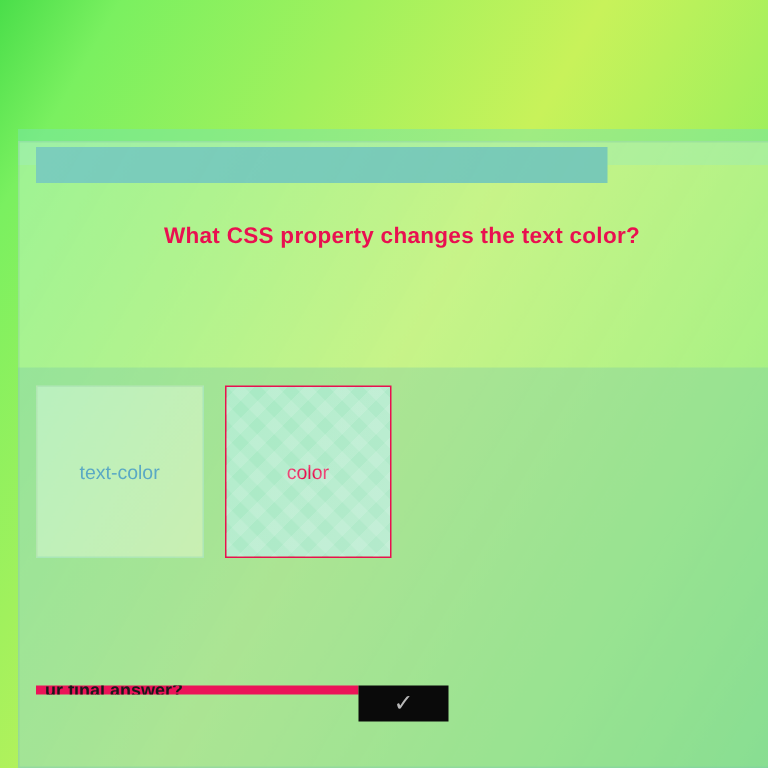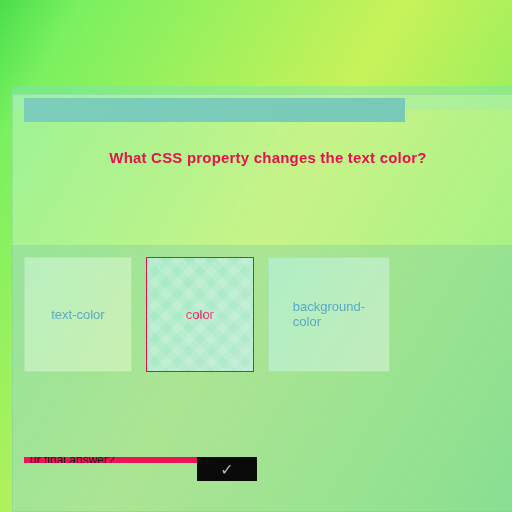--- a/index.html
+++ b/index.html
@@ -87,23 +87,24 @@
   display: flex;
   align-items: stretch;
 }
 .confirm-text {
   background: #eb1458;
   color: #1a1a1a;
   font-size: 12px;
   display: flex;
   align-items: center;
   padding: 0 14px 0 6px;
-  width: 173px;
+  width: 215px;
   white-space: nowrap;
   overflow: hidden;
+  font-weight: bold;
 }
 .confirm-btn {
   width: 60px;
   background: #0a0a0a;
   color: #b8b8b8;
   display: flex;
   align-items: center;
   justify-content: center;
   font-size: 16px;
   cursor: pointer;
@@ -118,23 +119,20 @@
 
 <div class="card">
   <div class="question">What CSS property changes the text color?</div>
   <div class="answers">
     <div class="answer a0">
       <span>text-color</span>
     </div>
     <div class="answer selected">
       <span>color</span>
     </div>
-    <div class="answer a3">
-      <span>background-color</span>
-    </div>
   </div>
 </div>
 
 <div class="confirm-bar">
   <div class="confirm-text">ur final answer?</div>
   <div class="confirm-btn">
     <span>✓</span>
   </div>
 </div>
 

